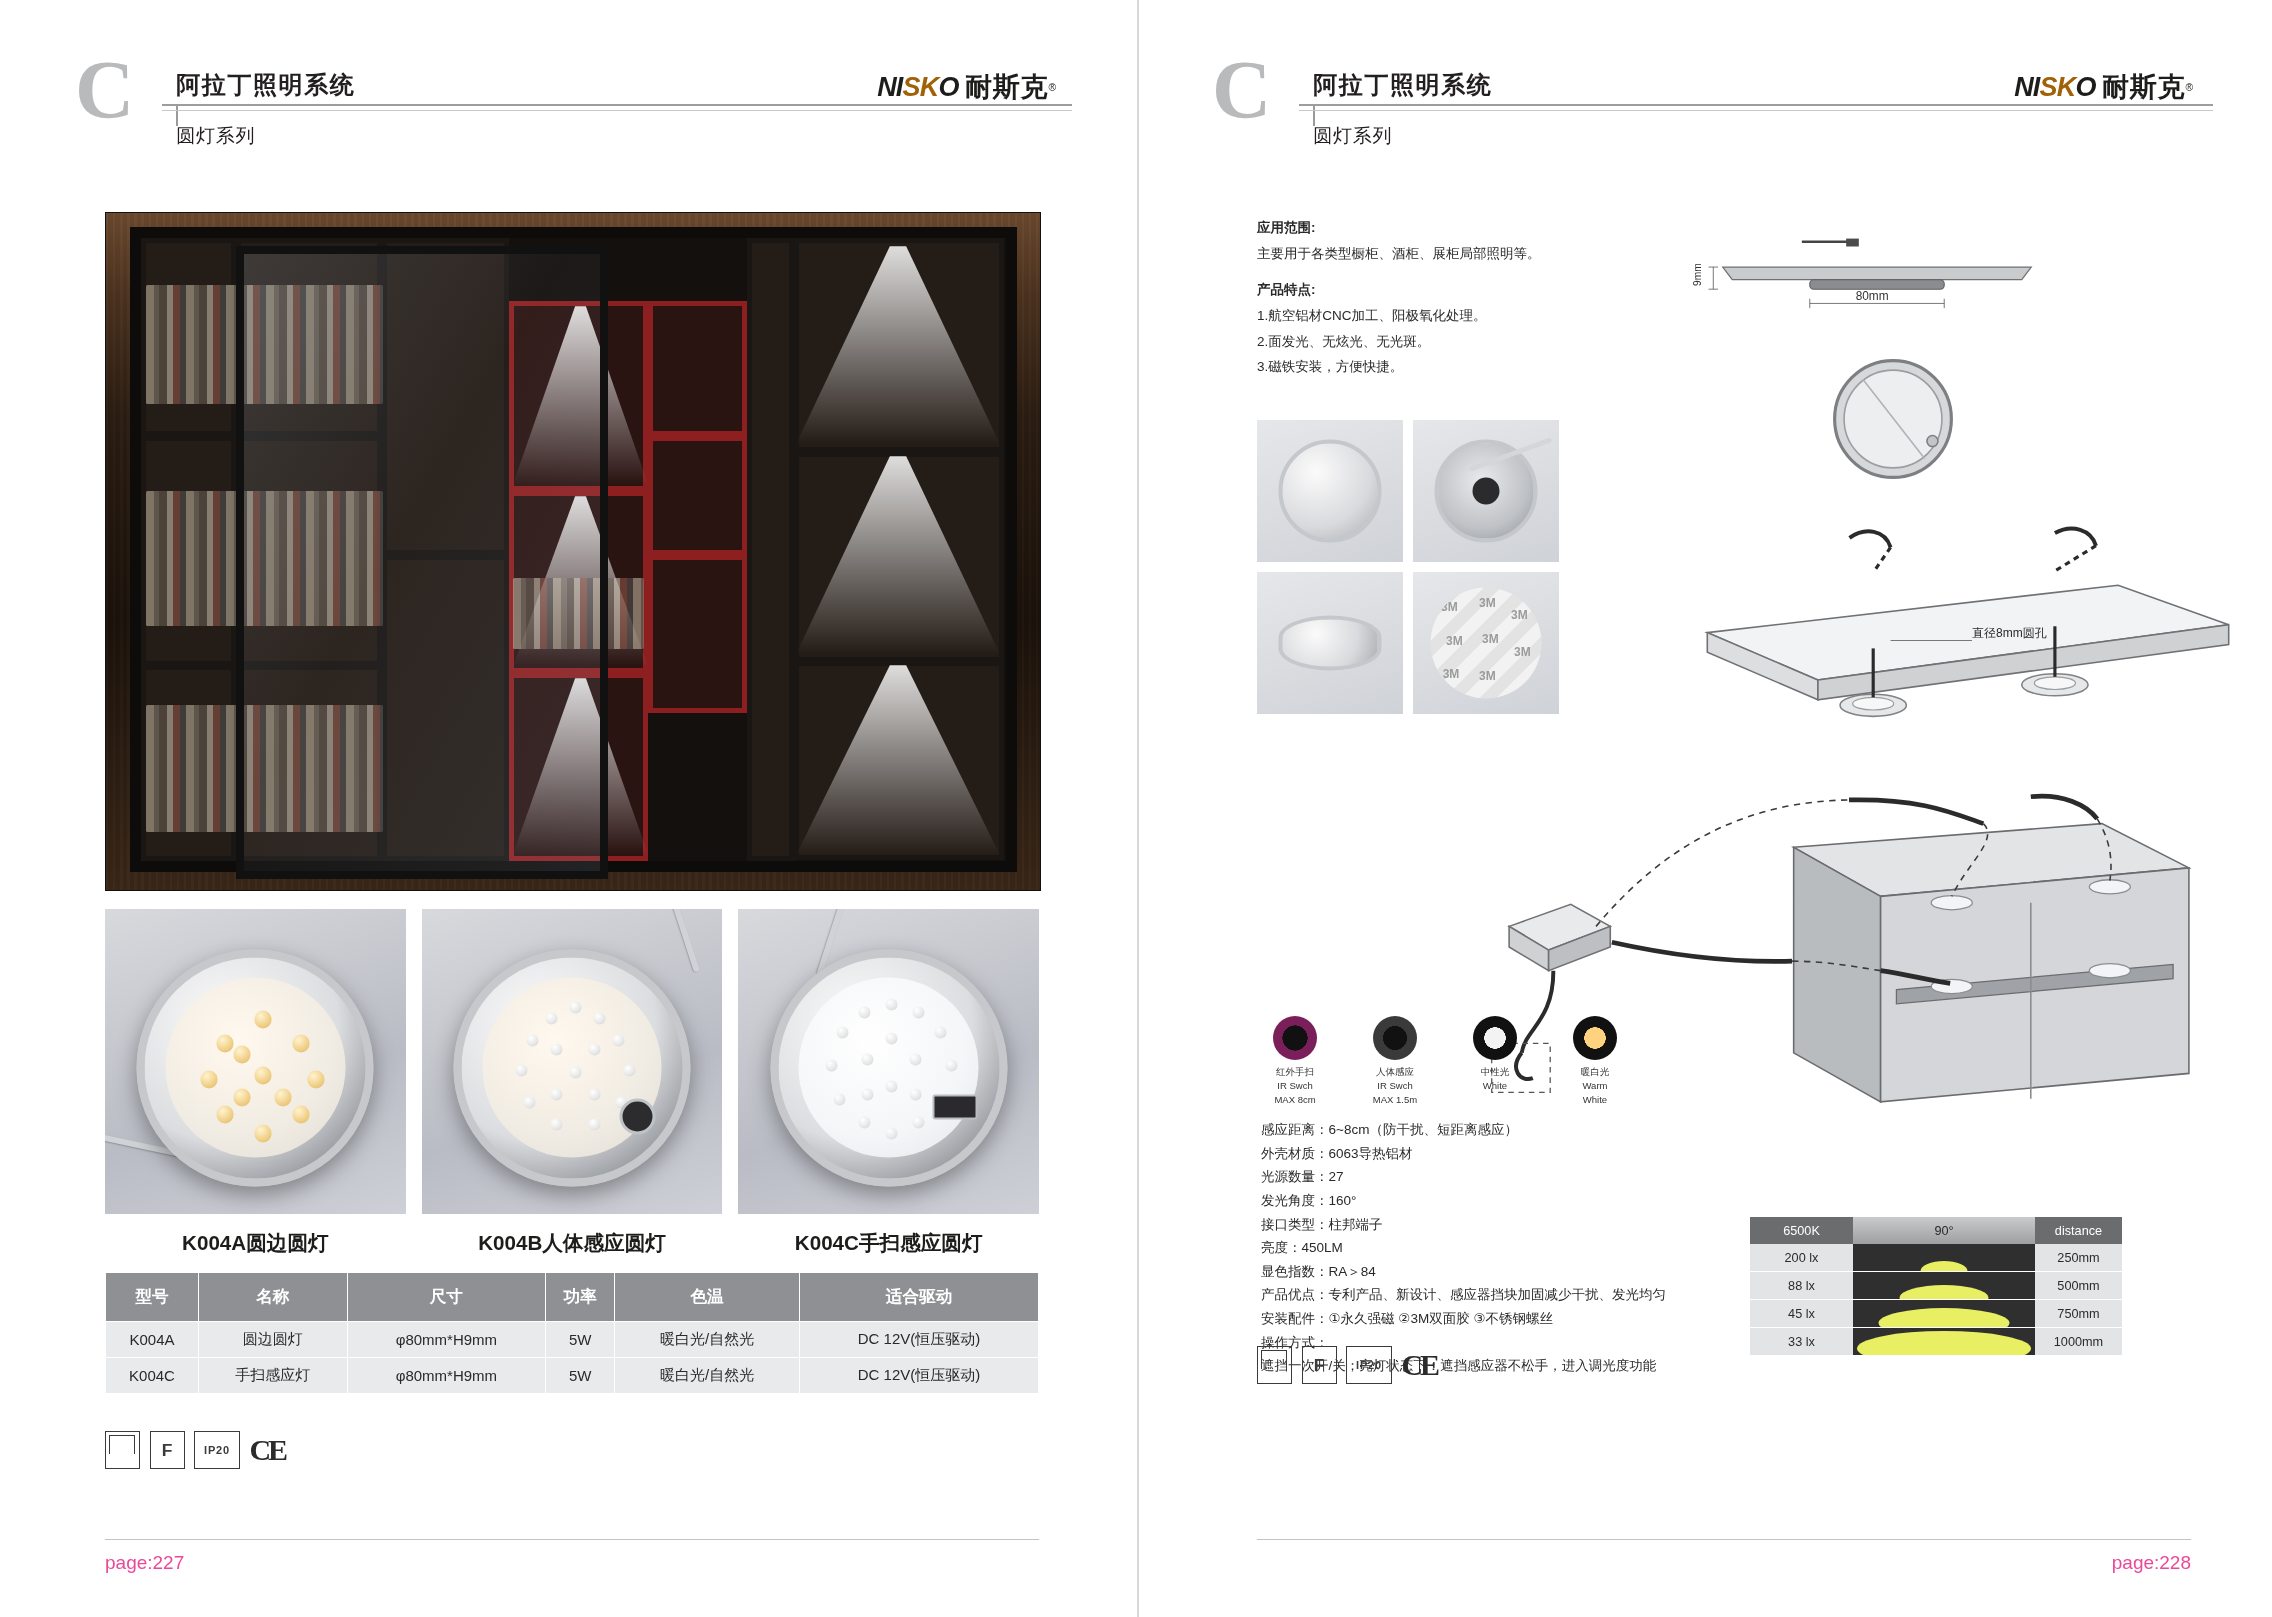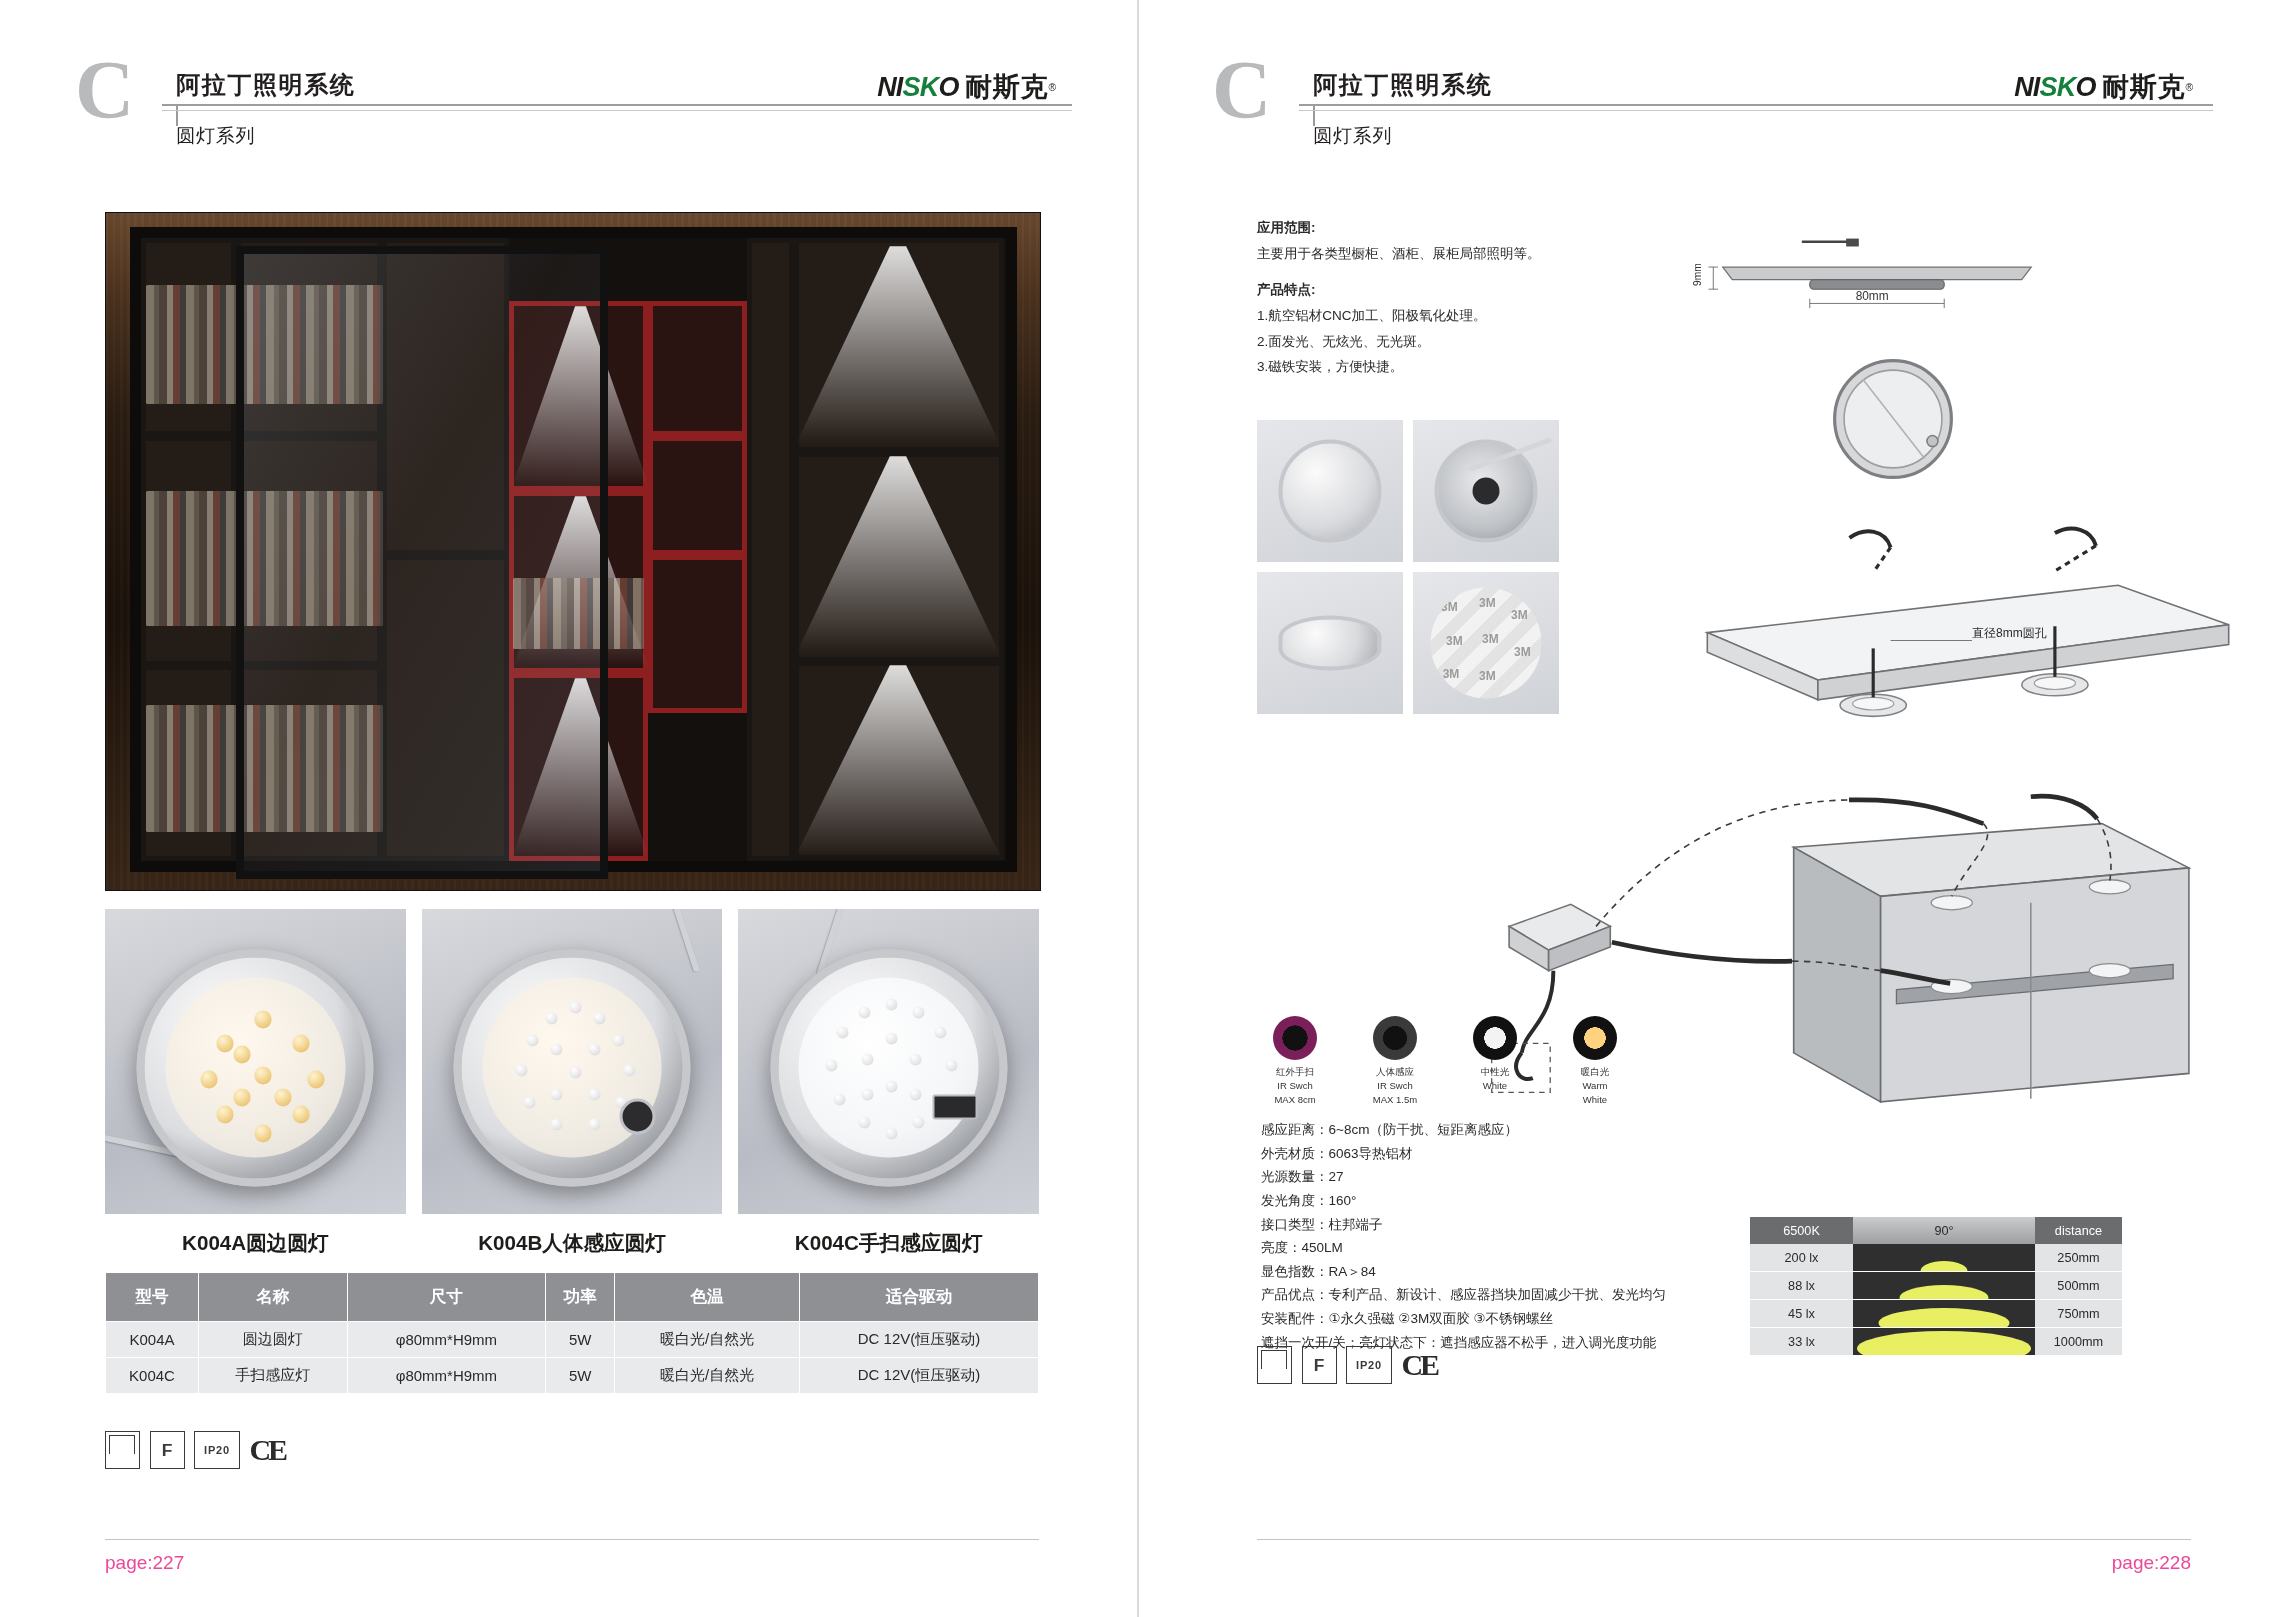--- a/index.html
+++ b/index.html
@@ -26,21 +26,21 @@
   .hdr .titlewrap{position:absolute;left:87px;top:14.2px;display:flex;align-items:baseline;flex-direction:column;}
   .hdr .t1{font-size:24px;font-weight:bold;color:#231f20;letter-spacing:1.6px;}
   .hdr .vbar{display:inline-block;width:1.6px;height:22px;background:#9a9a9a;margin:0 14.2px;position:relative;top:3.2px;}
   .hdr .t2{font-size:19px;color:#231f20;letter-spacing:0.8px;}
   .hdr .rule{position:absolute;left:87px;height:2.4px;background:#9d9d9d;}
   .hdr .rule2{position:absolute;left:87px;height:0.8px;background:#c8c8c8;}
   .brand{position:absolute;display:flex;align-items:center;}
   .brand .bmark{
     font-size:27px;font-weight:bold;font-style:italic;color:#1d1d1b;letter-spacing:-0.8px;
   }
-  .brand .bmark .g{color:#15803d;}
+  .brand .bmark .g{color:#a16207;}
   .brand .bcn{font-size:27px;font-weight:bold;color:#1d1d1b;margin-left:6.3px;letter-spacing:0.8px;}
   .brand .reg{font-size:10.3px;vertical-align:super;color:#1d1d1b;}
 
   
   .hero{
     position:absolute;left:105px;top:212px;width:934px;height:677px;
     background:#1b1410;overflow:hidden;border:0.8px solid #111;
   }
   .hero .wood{position:absolute;inset:0;
     background:
@@ -516,20 +516,21 @@
     <div class="txtblk" style="left:124px;top:1118px;width:712px;line-height:1.75;">
       <div>感应距离：6~8cm（防干扰、短距离感应）</div>
       <div>外壳材质：6063导热铝材</div>
       <div>光源数量：27</div>
       <div>发光角度：160°</div>
       <div>接口类型：柱邦端子</div>
       <div>亮度：450LM</div>
       <div>显色指数：RA＞84</div>
       <div>产品优点：专利产品、新设计、感应器挡块加固减少干扰、发光均匀</div>
       <div>安装配件：①永久强磁 ②3M双面胶 ③不锈钢螺丝</div>
+      <div>操作方式：</div>
       <div>遮挡一次开/关；亮灯状态下：遮挡感应器不松手，进入调光度功能</div>
     </div>
 
     <div class="certs" style="left:120px;top:1346px;">
       <div class="cert house"></div>
       <div class="cert">
           <span class="f">F</span>
         </div>
       <div class="cert ip">IP20</div>
       <div class="ce">CE</div>

